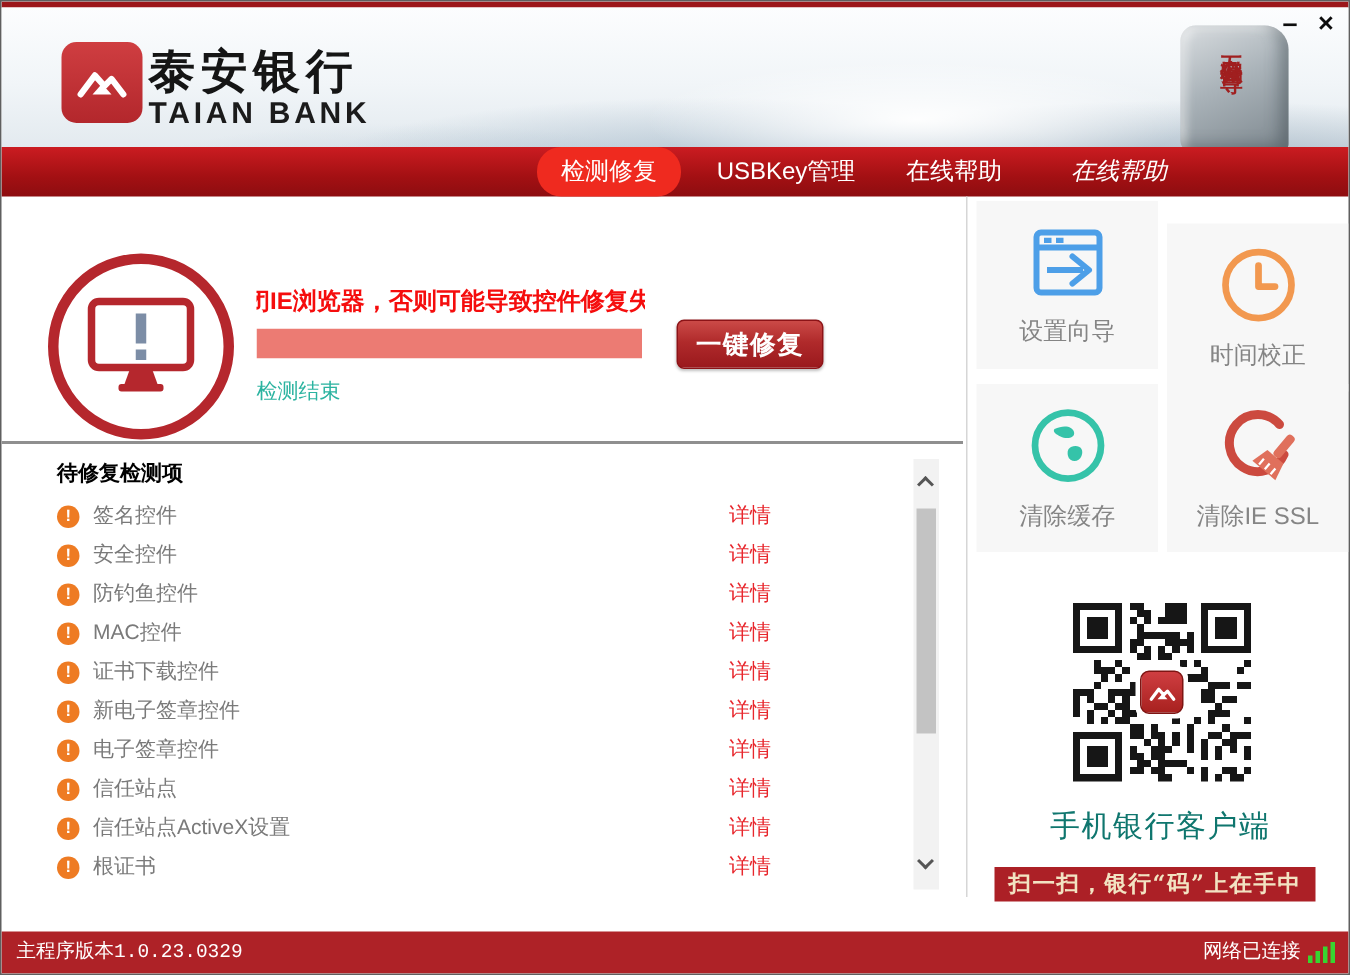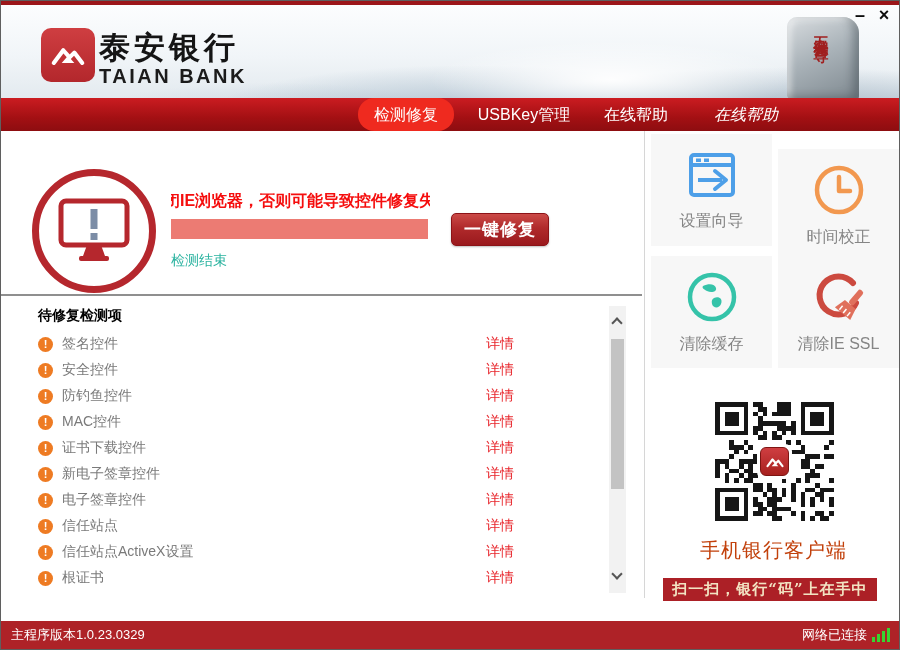--- a/index.html
+++ b/index.html
@@ -140,31 +140,31 @@
     border-radius:7px; padding:3px;
   }
   .qr-logo-inner {
     width:29px; height:29px; border-radius:6px;
     background:linear-gradient(180deg,#cf3e41,#a8211f);
     display:flex; align-items:center; justify-content:center;
     border:1px solid #7e1513;
   }
   .qr-caption {
     position:absolute; top:536px; left:645px; width:255px; text-align:center;
-    font-family:"DejaVu Serif", serif; font-size:20px; color:#c2410c; letter-spacing:1px;
+    font-family:"DejaVu Serif", serif; font-size:20px; color:#0f766e; letter-spacing:1px;
   }
   .qr-banner {
     position:absolute; top:577px; left:662px; width:214px; height:23px;
     background:#ac2026; color:#f2e3c2; font-family:"DejaVu Serif", serif;
     font-size:15px; font-weight:bold; line-height:23px; text-align:center; letter-spacing:1px;
   }
   
   .statusbar {
     position:absolute; left:0; right:0; bottom:0; height:28px; background:#ae2227;
-    color:#fff; font-size:13px; line-height:28px;
+    color:#fff; font-size:13px; line-height:28px;font-family:Liberation Mono, monospace;
   }
   .version { position:absolute; left:10px; }
   .network { position:absolute; right:32px; }
   .signal { position:absolute; right:8px; bottom:7px; width:19px; height:15px; }
   .signal i { position:absolute; bottom:0; width:3px; background:#38d430; }
   .signal i:nth-child(1){ left:0;  height:5px; }
   .signal i:nth-child(2){ left:5px; height:8px; }
   .signal i:nth-child(3){ left:10px; height:11px; }
   .signal i:nth-child(4){ left:15px; height:14px; }
 </style>

